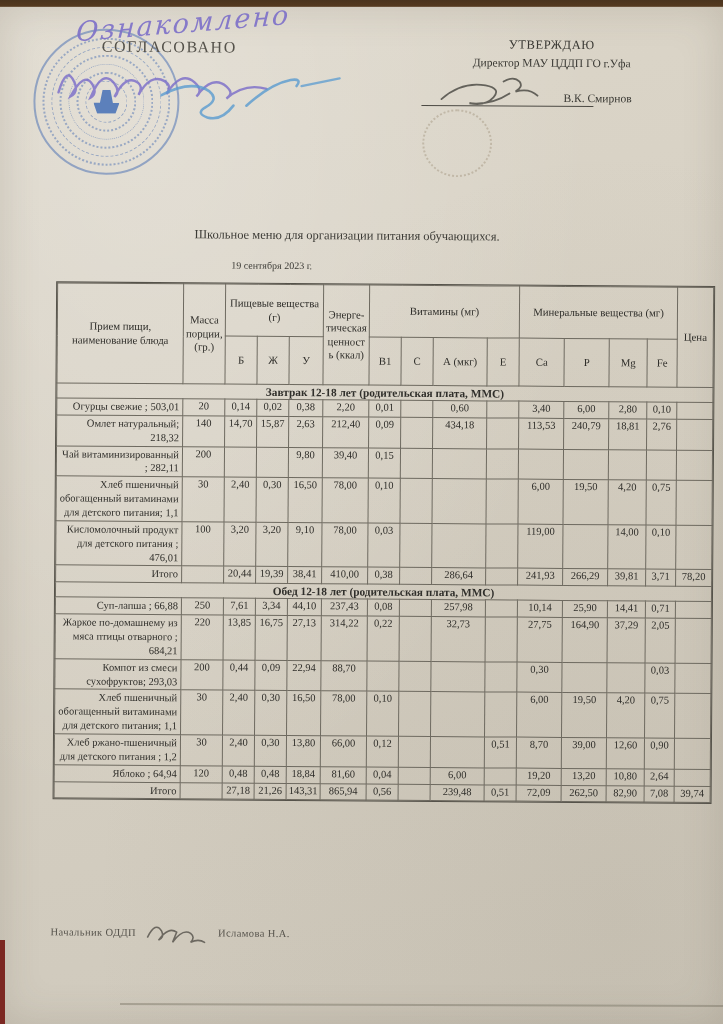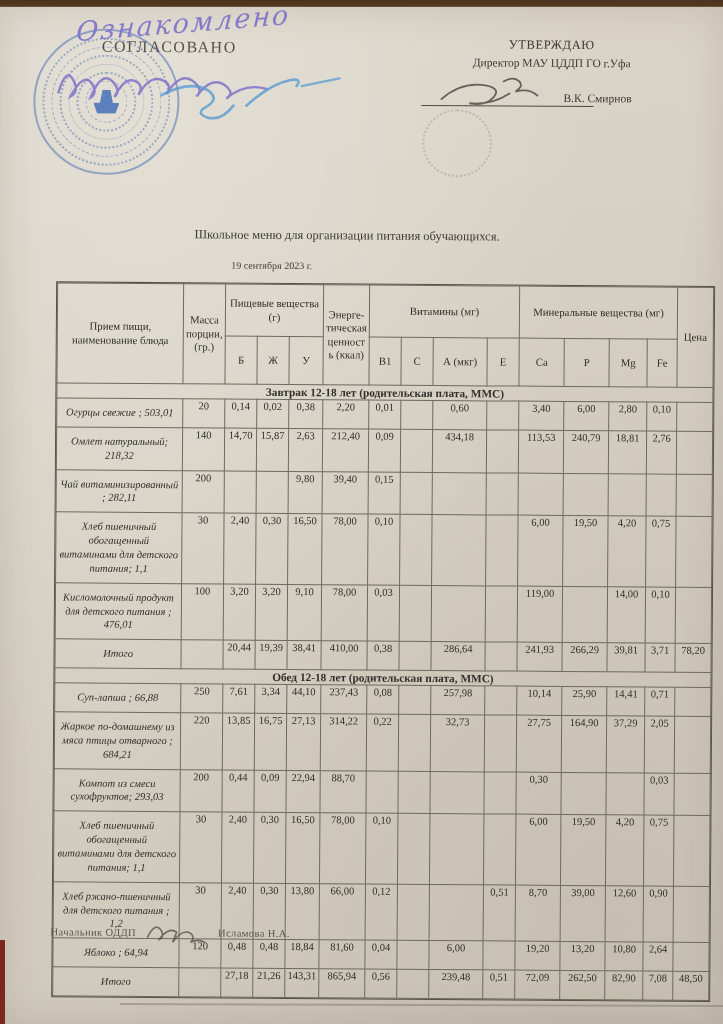--- a/index.html
+++ b/index.html
@@ -51,21 +51,21 @@
   
   .doc-title { position:absolute; left:0; right:30px; top:228px; text-align:center; font-size:12.5px; color:#3c3b36; }
   .doc-date { position:absolute; left:231px; top:260px; font-size:10px; color:#3c3b36; }
 
   
   table { position:absolute; left:57px; top:284px; width:656px; border-collapse:collapse; table-layout:fixed;
     font-size:10.5px; color:#302f2b; }
   th, td { border:1px solid #6e6a60; font-weight:normal; }
   thead th { text-align:center; vertical-align:middle; padding:1px 2px; font-size:10.8px; line-height:1.25;
     word-break:break-word; }
-  td.c-name { text-align:center; vertical-align:top; padding:7px 3px; line-height:1.32;font-style:italic; }
+  td.c-name { text-align:right; vertical-align:top; padding:1px 3px; line-height:1.32; }
   td.c-num { text-align:center; vertical-align:top; padding:1px 0; white-space:nowrap; overflow:visible; }
   tr.section-row td { text-align:center; font-weight:bold; font-size:11.3px; padding:1px 2px; }
   .outer-border { outline:1px solid #55524a; }
 
   
   .footer-line { position:absolute; left:55px; top:920px; font-size:10.5px; letter-spacing:.4px; color:#56534c;
     display:flex; align-items:center; gap:8px; }
 </style>
 </head>
 <body>
@@ -380,21 +380,21 @@
             <td class="c-num">143,31</td>
             <td class="c-num">865,94</td>
             <td class="c-num">0,56</td>
             <td class="c-num"></td>
             <td class="c-num">239,48</td>
             <td class="c-num">0,51</td>
             <td class="c-num">72,09</td>
             <td class="c-num">262,50</td>
             <td class="c-num">82,90</td>
             <td class="c-num">7,08</td>
-            <td class="c-num">48,50</td>
+            <td class="c-num">39,74</td>
           </tr>
         </tbody>
     </table>
 
     <div class="footer-line">
       <span>Начальник ОДДП</span>
       <svg width="66" height="26" viewBox="0 0 66 26">
         <path d="M4,18 q8,-16 14,-6 q3,6 -3,9 q10,-14 18,-8 l-4,10 q10,-14 18,-9 q5,4 0,9 q8,-4 14,0" fill="none" stroke="#5a5750" stroke-width="1.6" stroke-linecap="round" opacity=".85"></path>
       </svg>
       <span>Исламова Н.А.</span>

